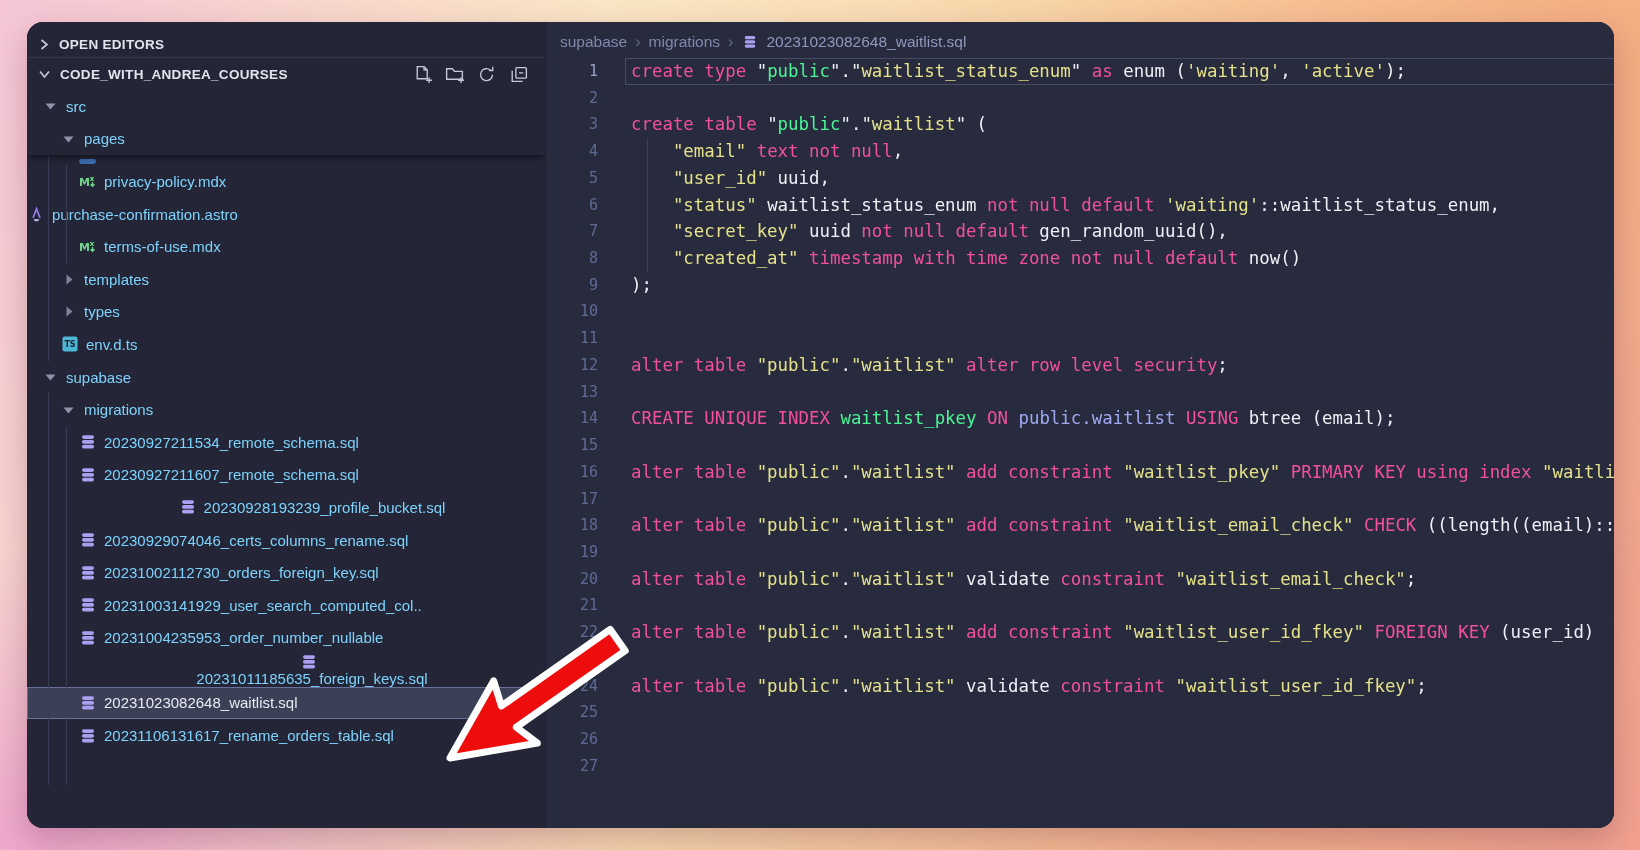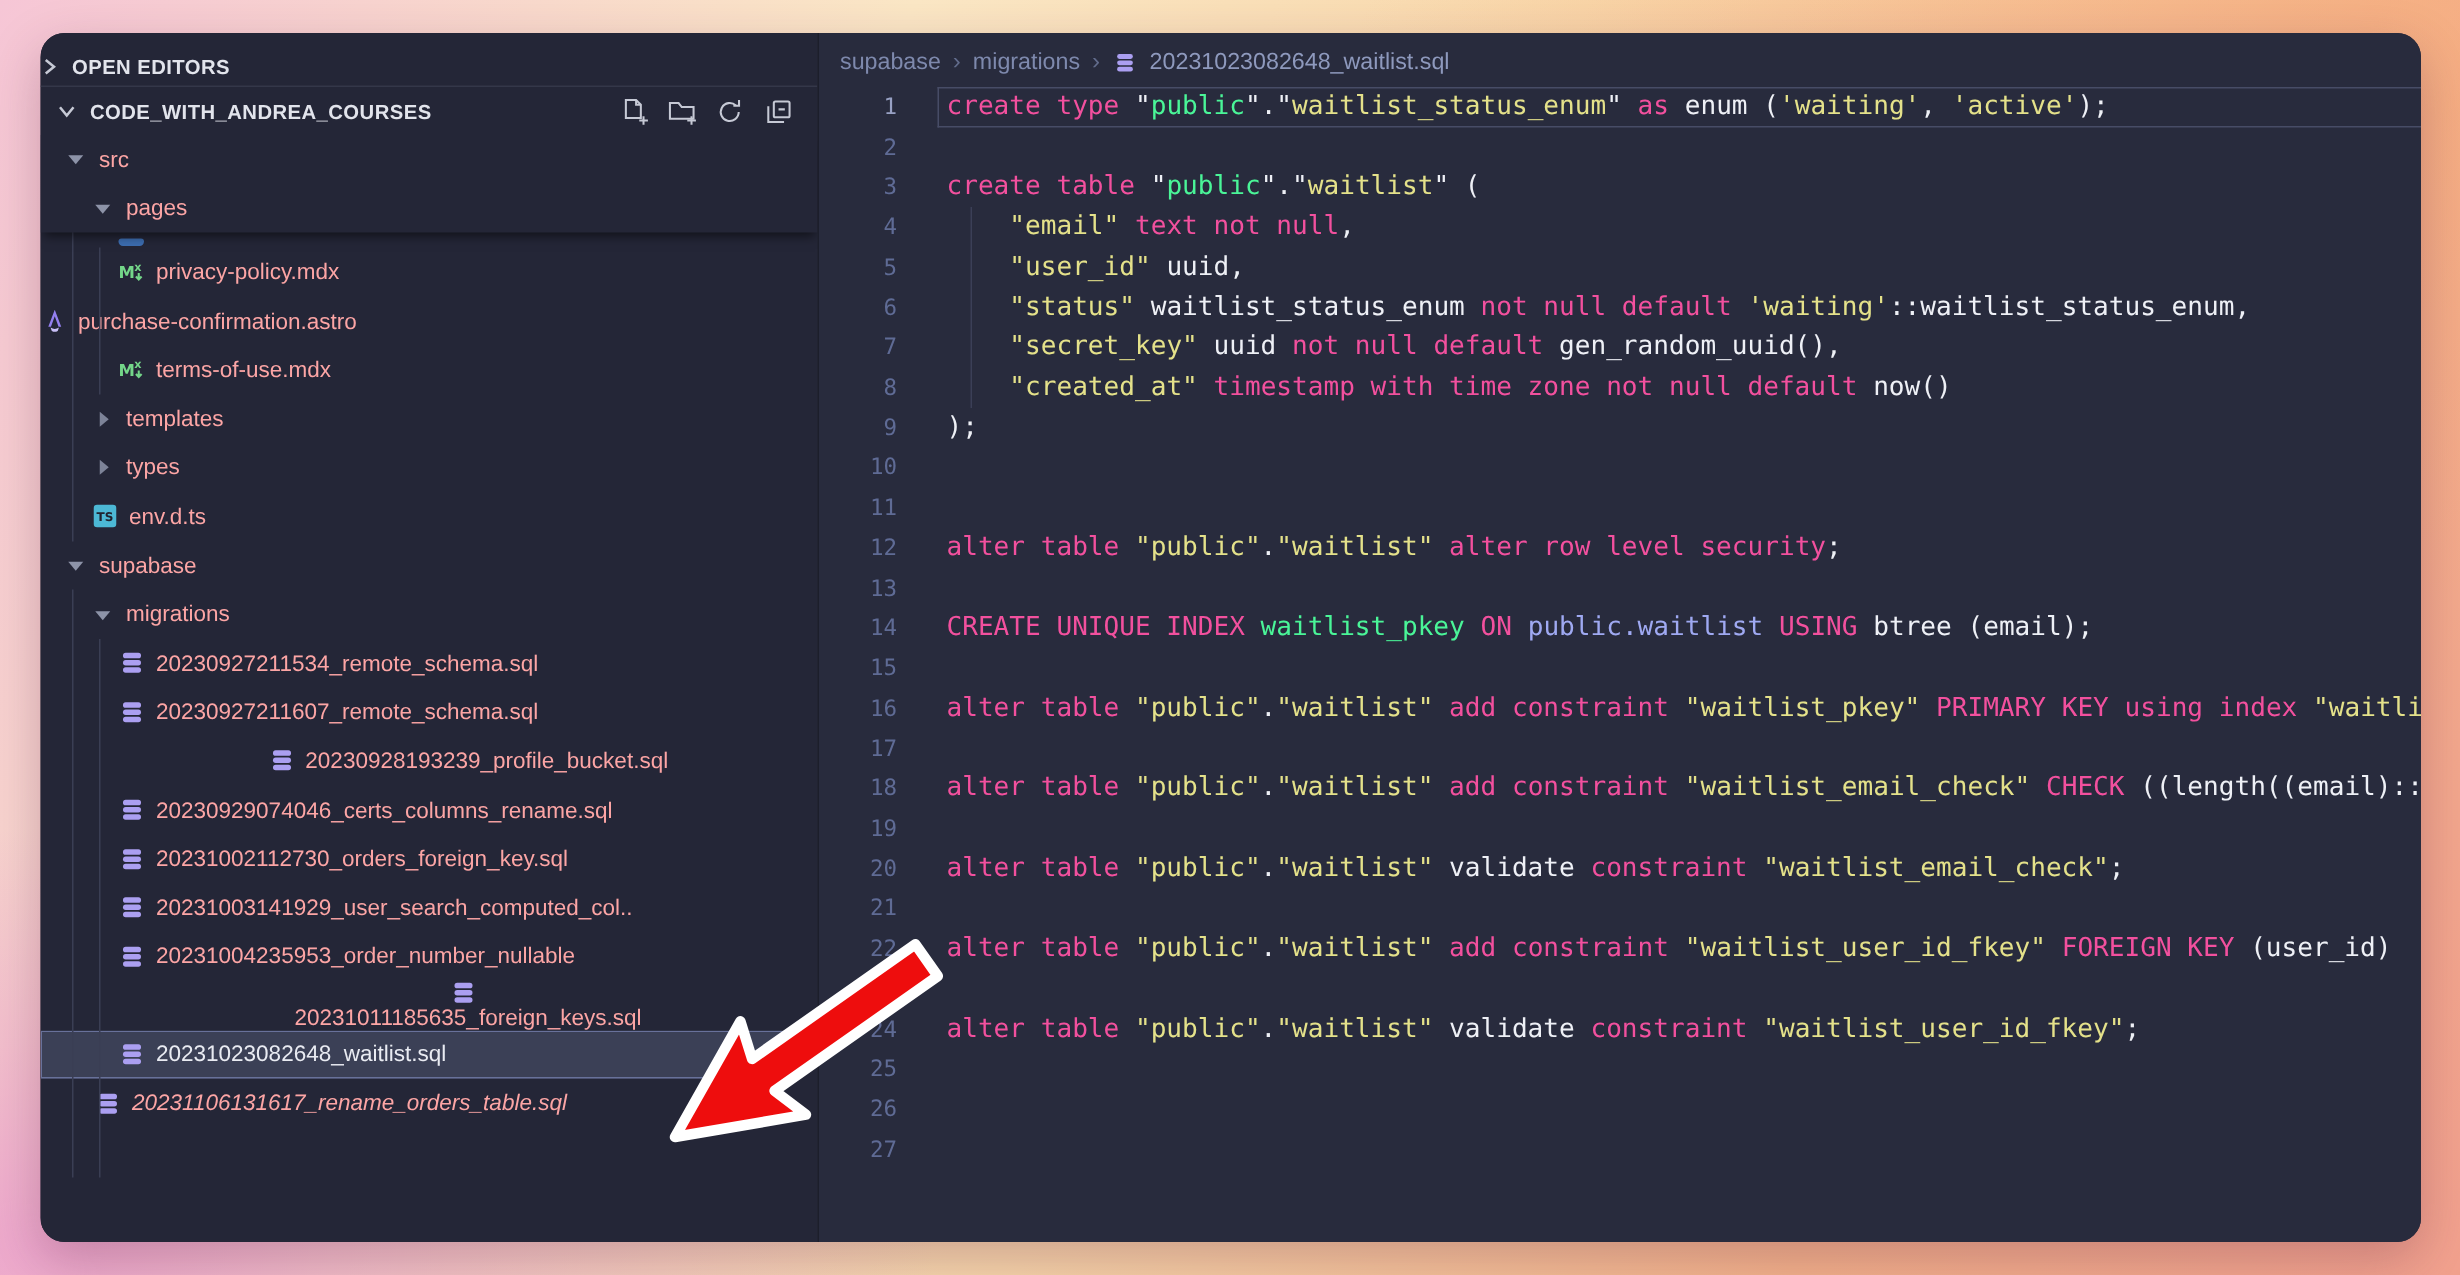--- a/index.html
+++ b/index.html
@@ -11,32 +11,32 @@
       radial-gradient(70% 60% at 100% 8%, rgba(246,170,120,.45), rgba(246,170,120,0) 65%),
       linear-gradient(115deg,#f6c6d6 0%,#fbe7c5 30%,#f9d8ab 52%,#f5b48b 78%,#f2a18e 100%);
   }
   .window{
     position:absolute;left:27px;top:22px;width:1587px;height:806px;
     background:#242637;border-radius:16px;overflow:hidden;display:flex;
     box-shadow:0 12px 34px rgba(90,30,70,.28);
   }
   
   .sidebar{width:518px;flex:none;display:flex;flex-direction:column;background:#242637}
-  .oe-row{height:26px;margin-top:9px;display:flex;align-items:center;gap:9px}
+  .oe-row{height:26px;margin-top:9px;display:flex;align-items:center;padding-left:11px;gap:9px}
   .hdr-label{font-weight:bold;font-size:13.5px;color:#e2e4ec;letter-spacing:.3px}
   .divider{height:1px;background:#343749}
   .sec-row{height:32px;display:flex;align-items:center;padding-left:11px;gap:9px}
   .sec-actions{margin-left:auto;display:flex;gap:11px;padding-right:16px;align-items:center}
   .icon-btn{width:21px;height:21px;display:flex;align-items:center;justify-content:center;cursor:pointer}
   .tree{flex:1;position:relative;overflow:hidden}
   .trow{height:32.6px;display:flex;align-items:center;position:relative}
   .trow.sel{background:#3b4056;box-shadow:inset 0 0 0 1px #68719a;margin-right:13px}
   .twisty{width:15px;margin-right:8px;display:flex;justify-content:center;align-items:center}
   .ficon{width:18px;margin-right:7px;display:flex;justify-content:center;align-items:center}
-  .tlabel{font-size:15px;color:#fca5a5;white-space:nowrap}
+  .tlabel{font-size:15px;color:#7dd3fc;white-space:nowrap}
   .trow.sel .tlabel{color:#e9ebf2}
   .sticky{position:relative;z-index:3;background:#242637;box-shadow:0 4px 7px -2px rgba(0,0,0,.55)}
   .spacer{height:10px;position:relative}
   .sliver{position:absolute;left:52px;bottom:1px;width:17px;height:5px;background:#3c6db0;border-radius:2px 2px 3px 3px}
   .guide{position:absolute;width:1px;background:#3a3e54;z-index:2;pointer-events:none}
   
   .editor{flex:1;background:#282b3d;position:relative;border-left:1px solid #1c1e2b;overflow:hidden}
   .bcrumb{height:30px;margin-top:5px;display:flex;align-items:center;padding-left:14px;gap:7px;font-size:15.5px;color:#7e89ad}
   .bc-sep{color:#626c8c;font-size:16px;margin:0 1px}
   .bc-file{color:#8e99bd}
@@ -295,21 +295,21 @@
             <svg width="16" height="16" viewBox="0 0 16 16">
               <g fill="#ab9ff1">
                 <rect x="2" y="1.2" width="12" height="3.7" rx="1.8"></rect>
                 <rect x="2" y="6" width="12" height="3.7" rx="1.8"></rect>
                 <rect x="2" y="10.8" width="12" height="3.7" rx="1.8"></rect>
               </g>
             </svg>
           </span>
           <span class="tlabel">20231023082648_waitlist.sql</span>
         </div>
-        <div class="trow" style="padding-left: 36px; font-style: italic;">
+        <div class="trow" style="padding-left: 52px;">
           <span class="ficon">
             <svg width="16" height="16" viewBox="0 0 16 16">
               <g fill="#ab9ff1">
                 <rect x="2" y="1.2" width="12" height="3.7" rx="1.8"></rect>
                 <rect x="2" y="6" width="12" height="3.7" rx="1.8"></rect>
                 <rect x="2" y="10.8" width="12" height="3.7" rx="1.8"></rect>
               </g>
             </svg>
           </span>
           <span class="tlabel">20231106131617_rename_orders_table.sql</span>

